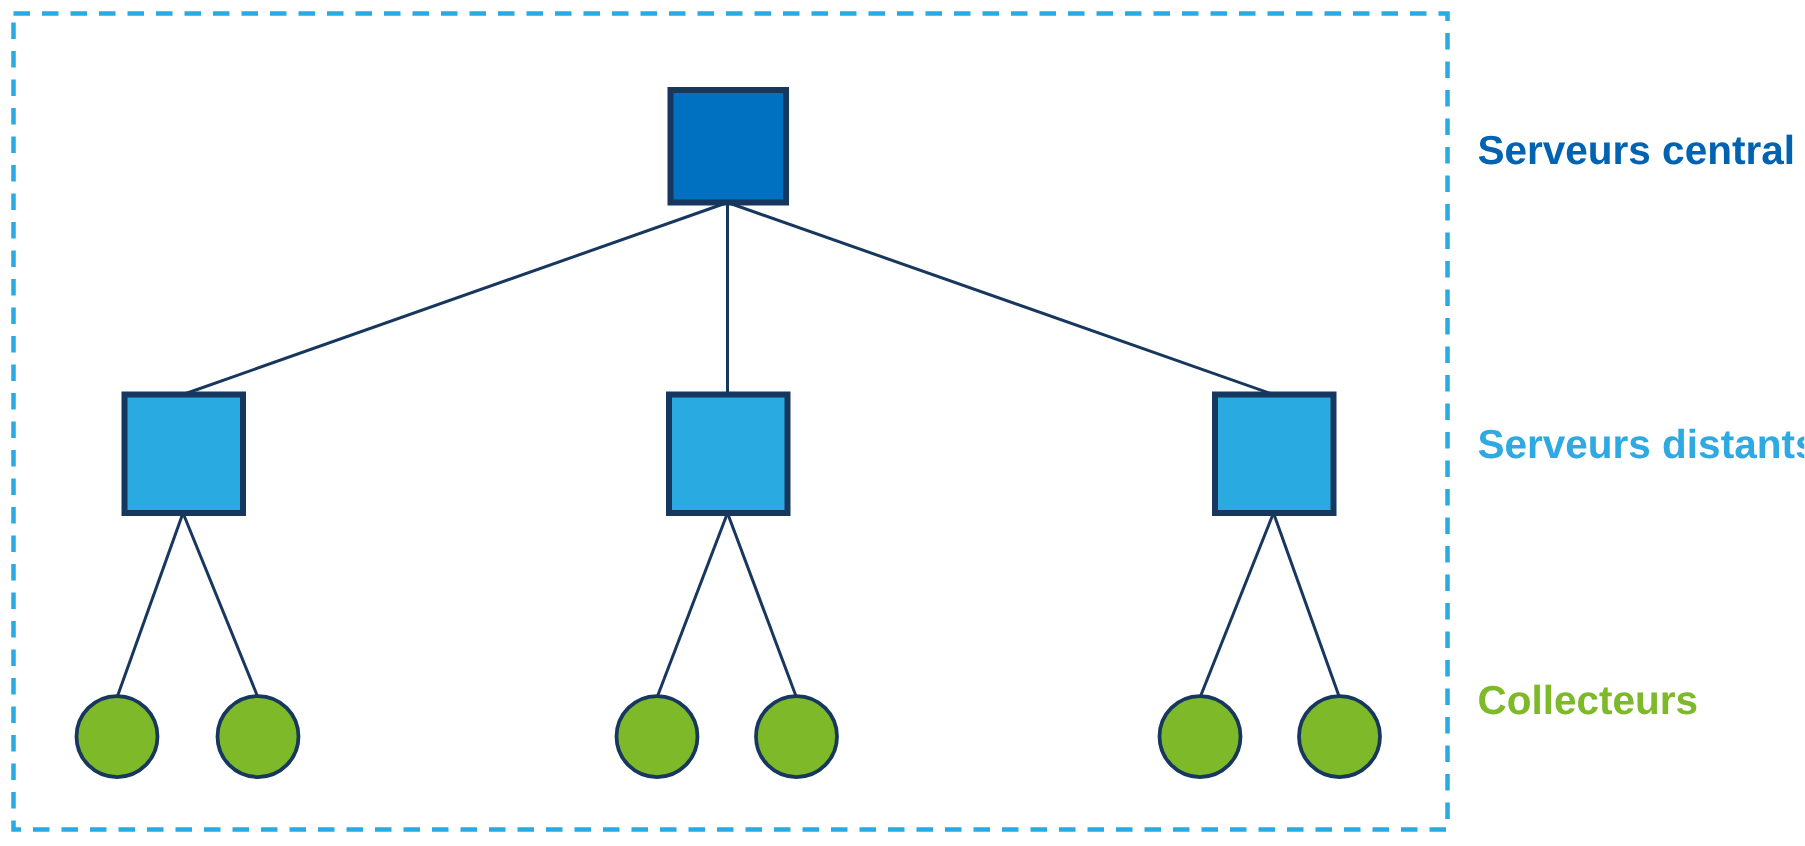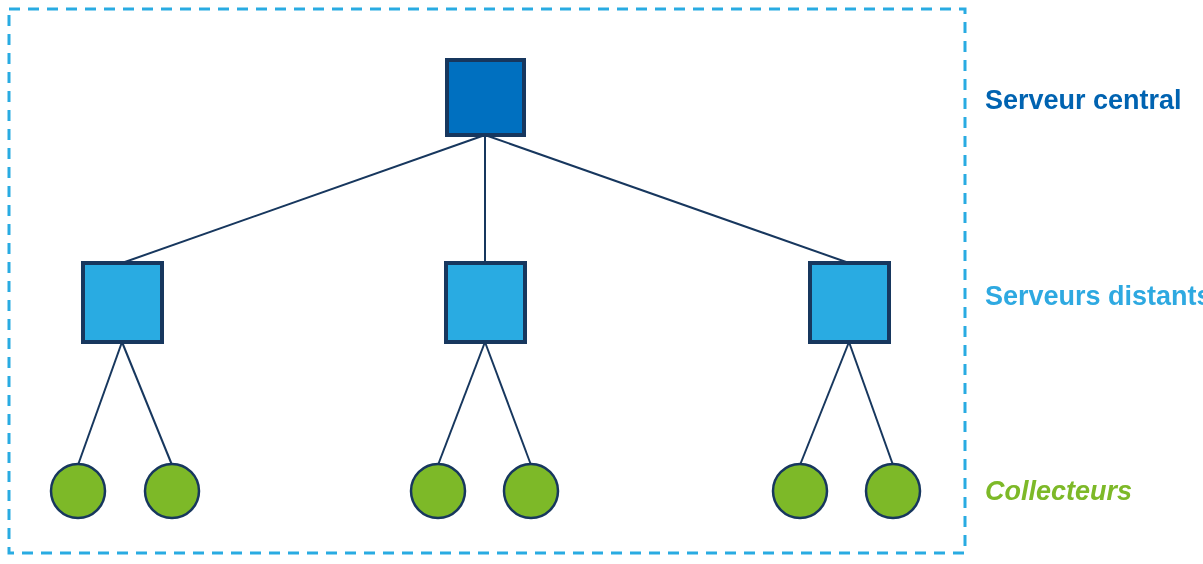--- a/index.html
+++ b/index.html
@@ -48,21 +48,21 @@
   }
   .side-label {
     position: absolute;
     left: 985px;
     font-size: 27px;
     font-weight: 700;
     white-space: nowrap;
   }
   .label-central   { top: 85px;  color: var(--central_label); }
   .label-remote    { top: 281px; color: var(--remote_label); }
-  .label-collector { top: 476px; color: var(--collector_label); font-style: italic; }
+  .label-collector { top: 452px; color: var(--collector_label); }
 </style>
 </head>
 <body>
 
 <div id="canvas">
 
   <svg id="diagram-svg" width="1203" height="564" viewBox="0 0 1203 564">
 
     <rect class="frame" x="9" y="9" width="956" height="544"></rect>
 
@@ -84,19 +84,19 @@
     <rect class="remote-node" x="810" y="263" width="79" height="79"></rect>
 
     <circle class="collector-node" cx="78" cy="491" r="27"></circle>
     <circle class="collector-node" cx="172" cy="491" r="27"></circle>
     <circle class="collector-node" cx="438" cy="491" r="27"></circle>
     <circle class="collector-node" cx="531" cy="491" r="27"></circle>
     <circle class="collector-node" cx="800" cy="491" r="27"></circle>
     <circle class="collector-node" cx="893" cy="491" r="27"></circle>
   </svg>
 
-  <div class="side-label label-central">Serveur central</div>
+  <div class="side-label label-central">Serveurs central</div>
 
   <div class="side-label label-remote">Serveurs distants</div>
 
   <div class="side-label label-collector">Collecteurs</div>
 
 </div>
 
 </body></html>

